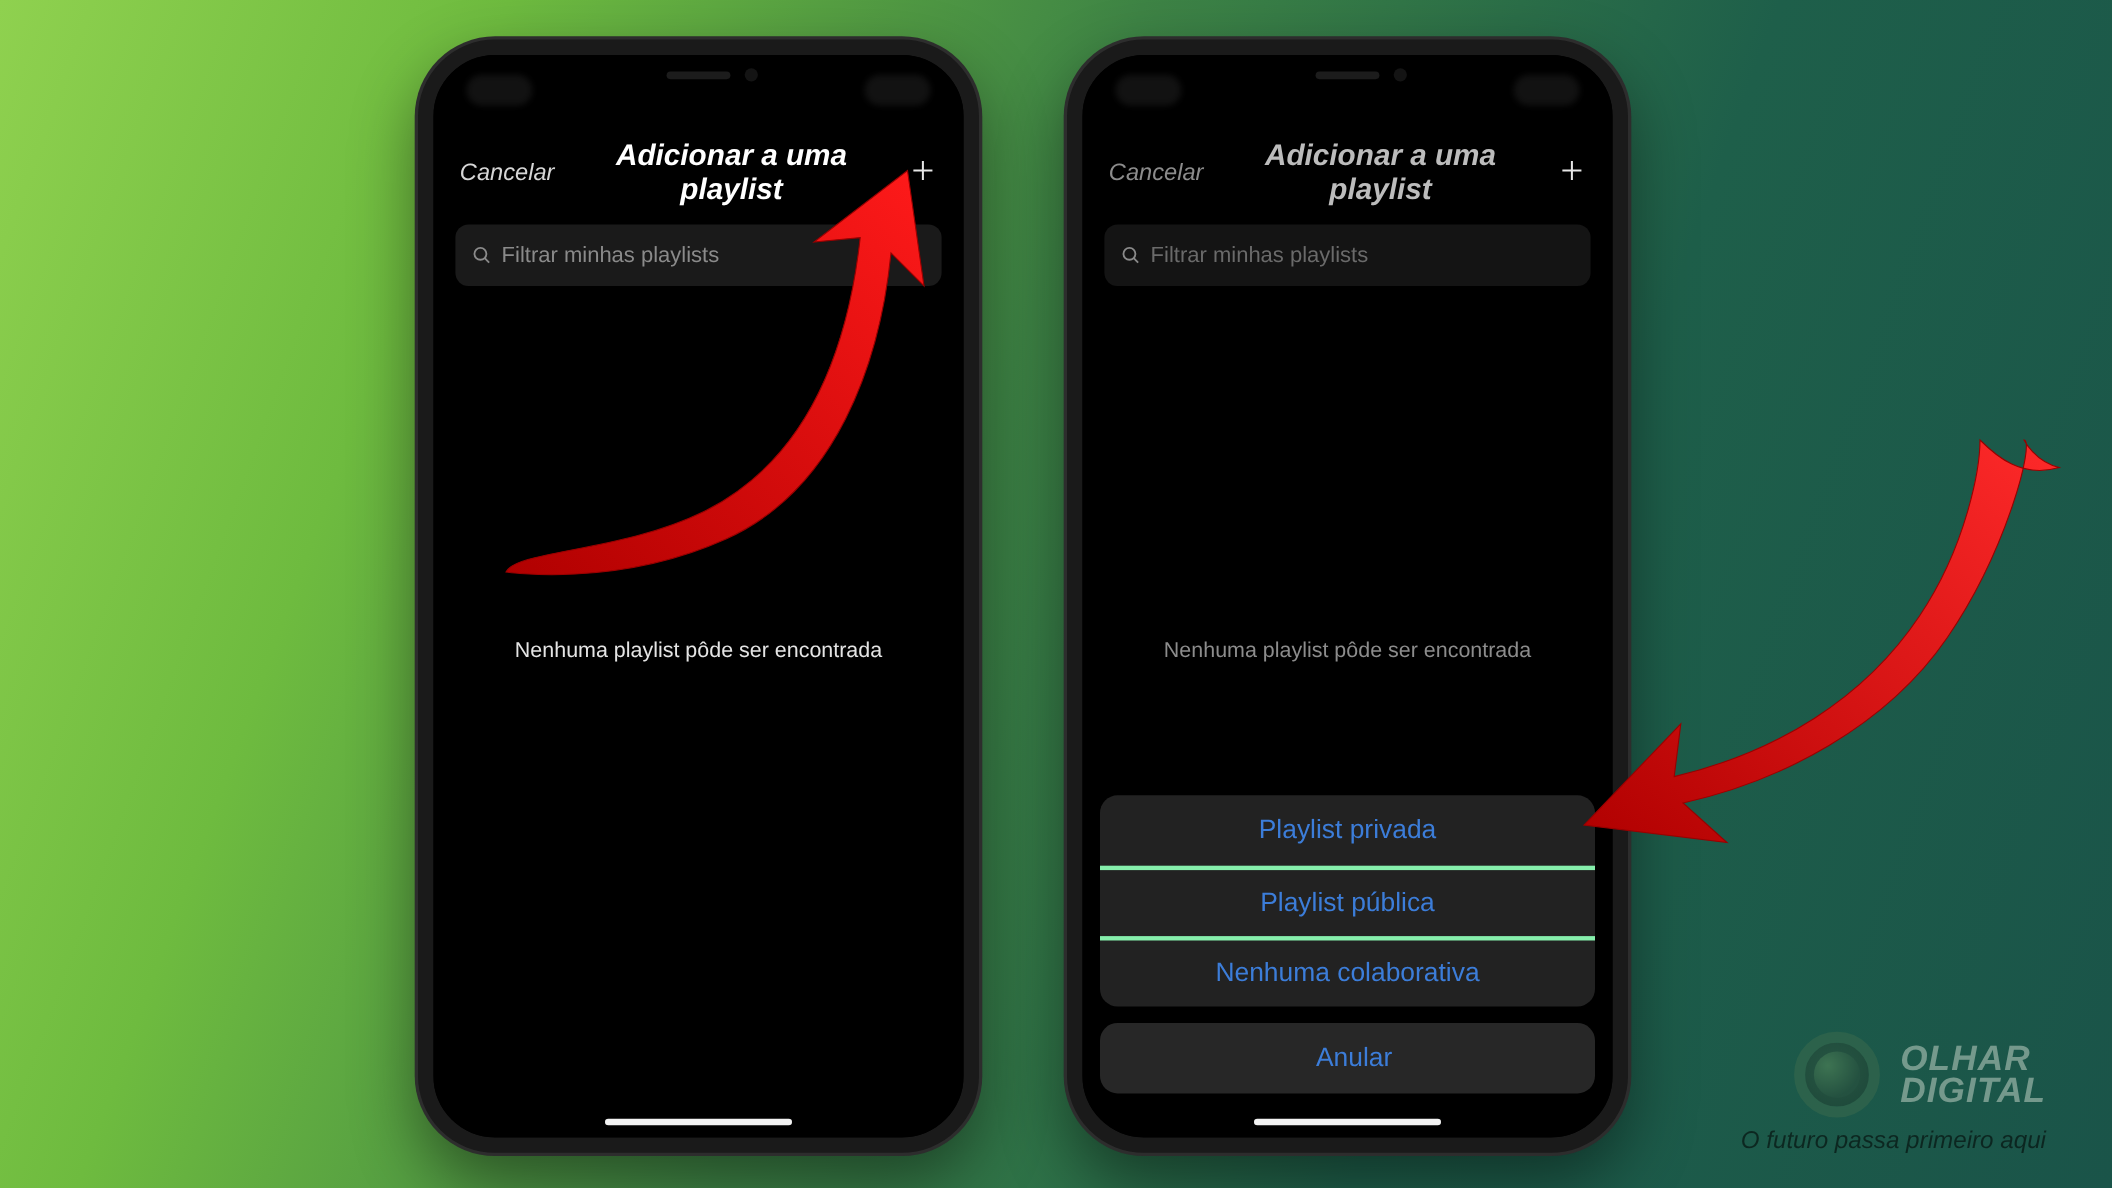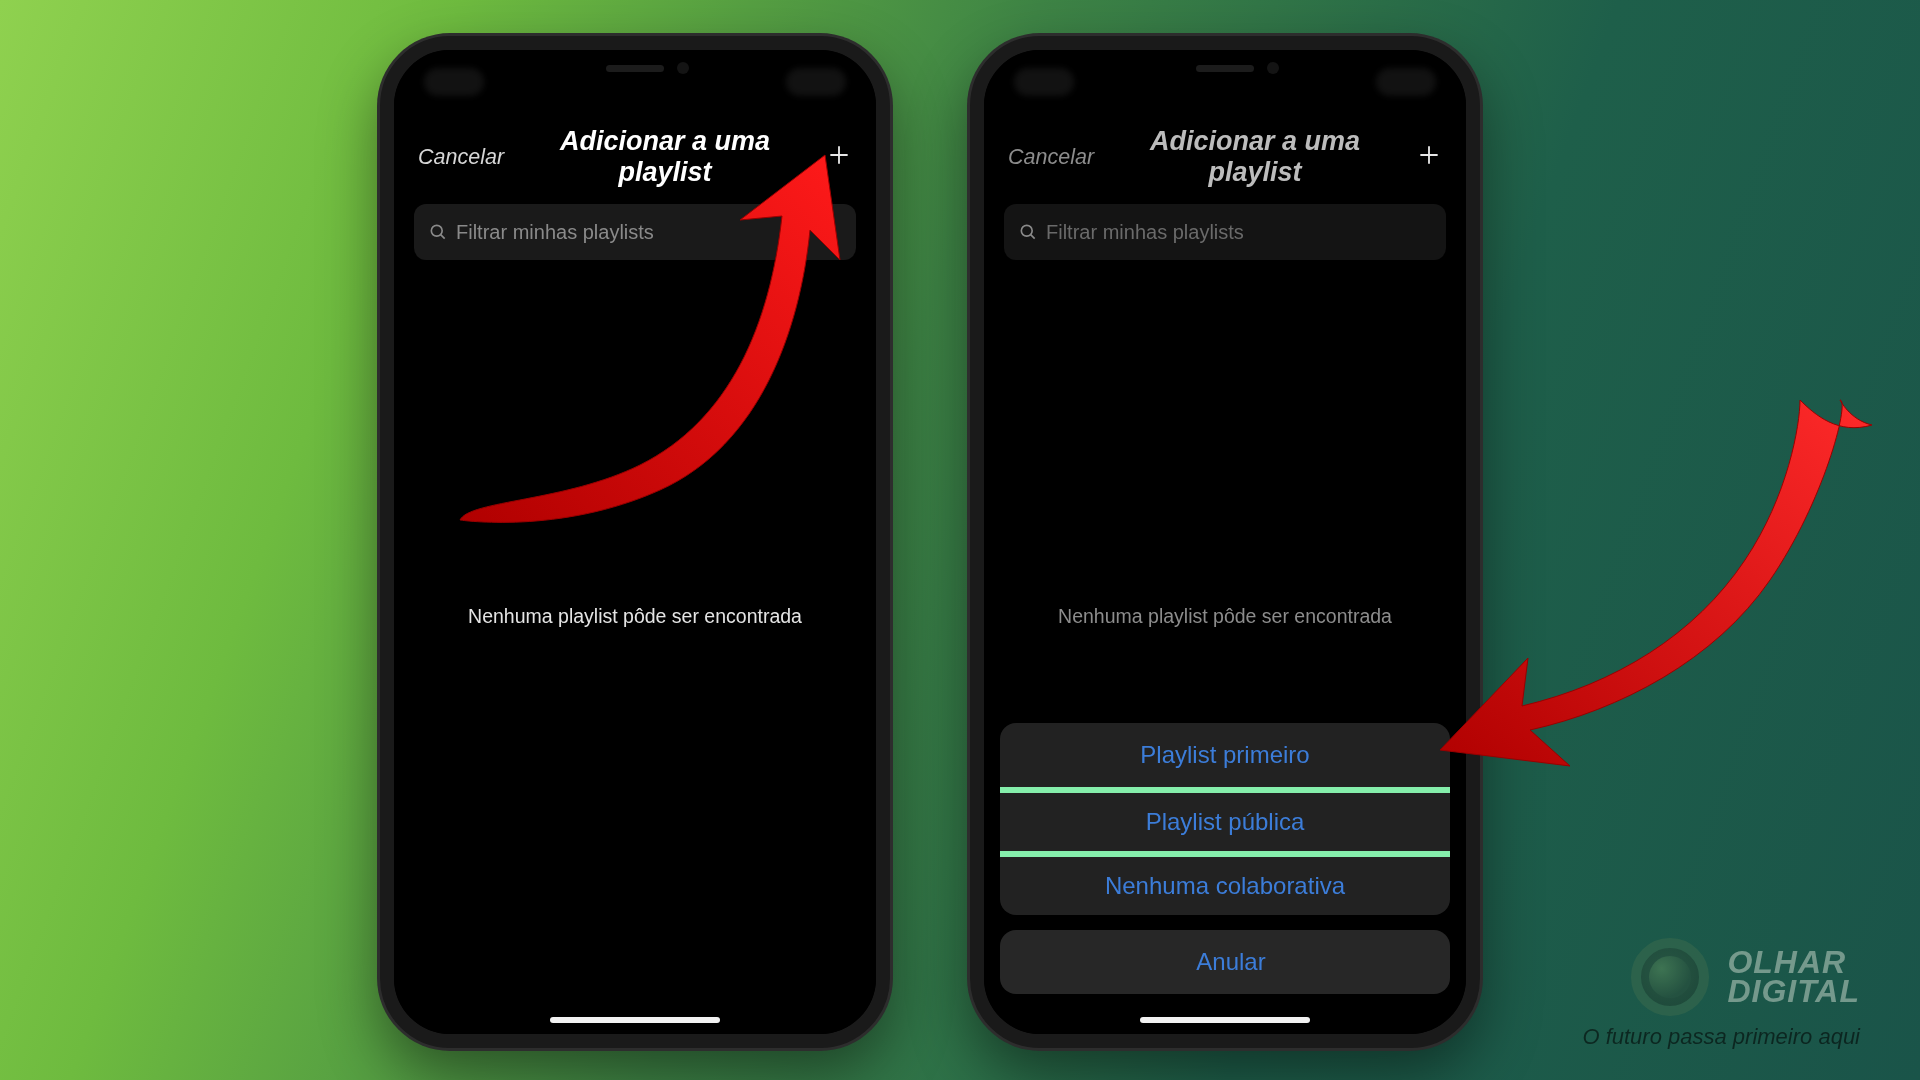--- a/index.html
+++ b/index.html
@@ -135,21 +135,20 @@
   .screen.dim .placeholder { color: #6a6a6a; }
 
   .empty-msg {
     position: absolute;
     top: 530px;
     left: 0;
     right: 0;
     text-align: center;
     color: #e4e4e4;
     font-size: 19.5px;
-    margin-top: 25px;
   }
   .screen.dim .empty-msg { color: #8c8c8c; }
 
   .home-ind {
     position: absolute;
     bottom: 11px;
     left: 50%;
     transform: translateX(-50%);
     width: 170px;
     height: 6px;
@@ -173,21 +172,21 @@
     overflow: hidden;
   }
   .sheet-item {
     height: 64px;
     display: flex;
     align-items: center;
     justify-content: center;
     color: #3c7dd9;
     font-size: 24px;
     font-weight: 400;
-    border-top: 6px solid #86efac;
+    border-top: 4px solid #86efac;
     cursor: pointer;
   }
   .sheet-item:first-child { border-top: none; }
   .sheet-cancel {
     background: #272727;
     border-radius: 16px;
     height: 64px;
     display: flex;
     align-items: center;
     justify-content: center;
@@ -323,21 +322,21 @@
           <circle cx="10.5" cy="10.5" r="6.5"></circle>
           <line x1="20" y1="20" x2="15.2" y2="15.2"></line>
         </svg>
       <span class="placeholder">Filtrar minhas playlists</span>
     </div>
 
     <div class="empty-msg">Nenhuma playlist pôde ser encontrada</div>
 
     <div class="sheet">
       <div class="sheet-group">
-        <div class="sheet-item">Playlist primeiro</div>
+        <div class="sheet-item">Playlist privada</div>
         <div class="sheet-item">Playlist pública</div>
         <div class="sheet-item">Nenhuma colaborativa</div>
       </div>
       <div class="sheet-cancel">Anular</div>
     </div>
 
     <div class="home-ind"></div>
   </div>
 </div>
 

